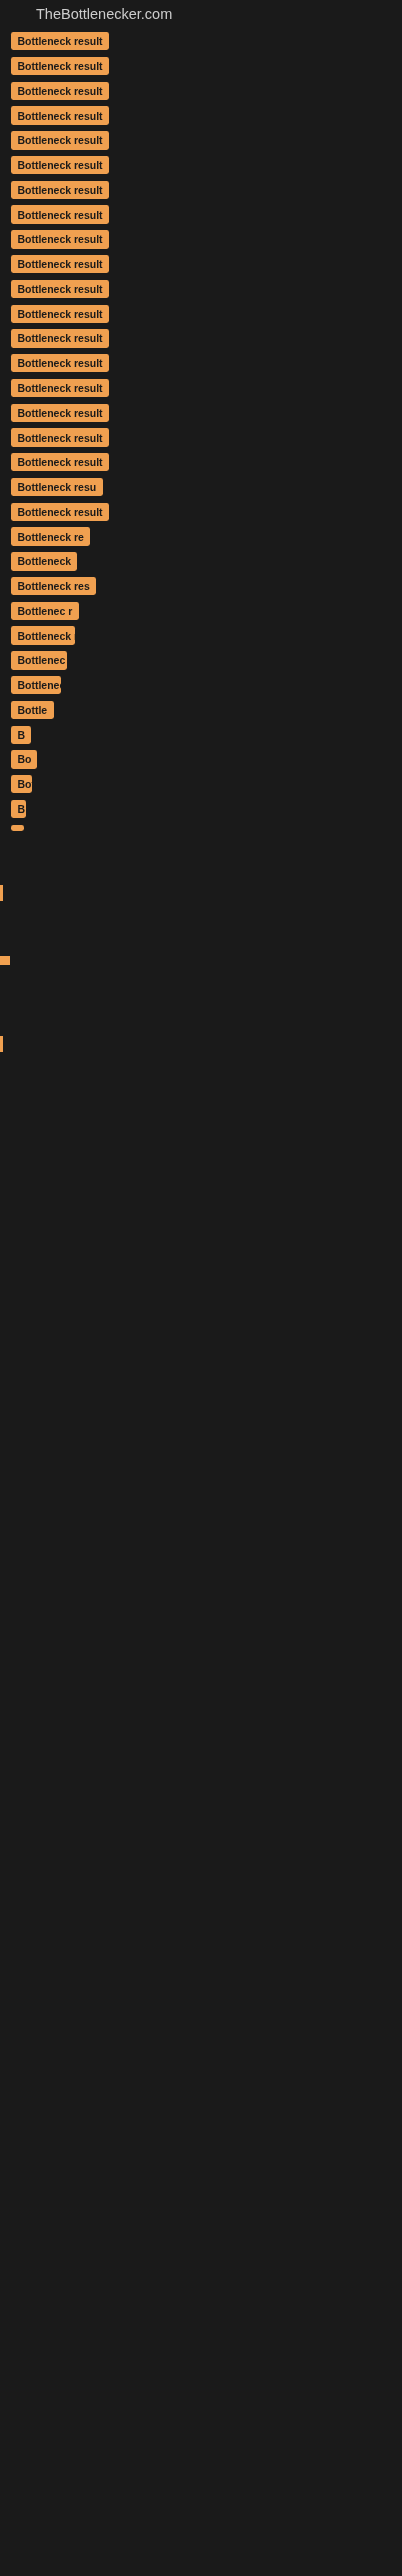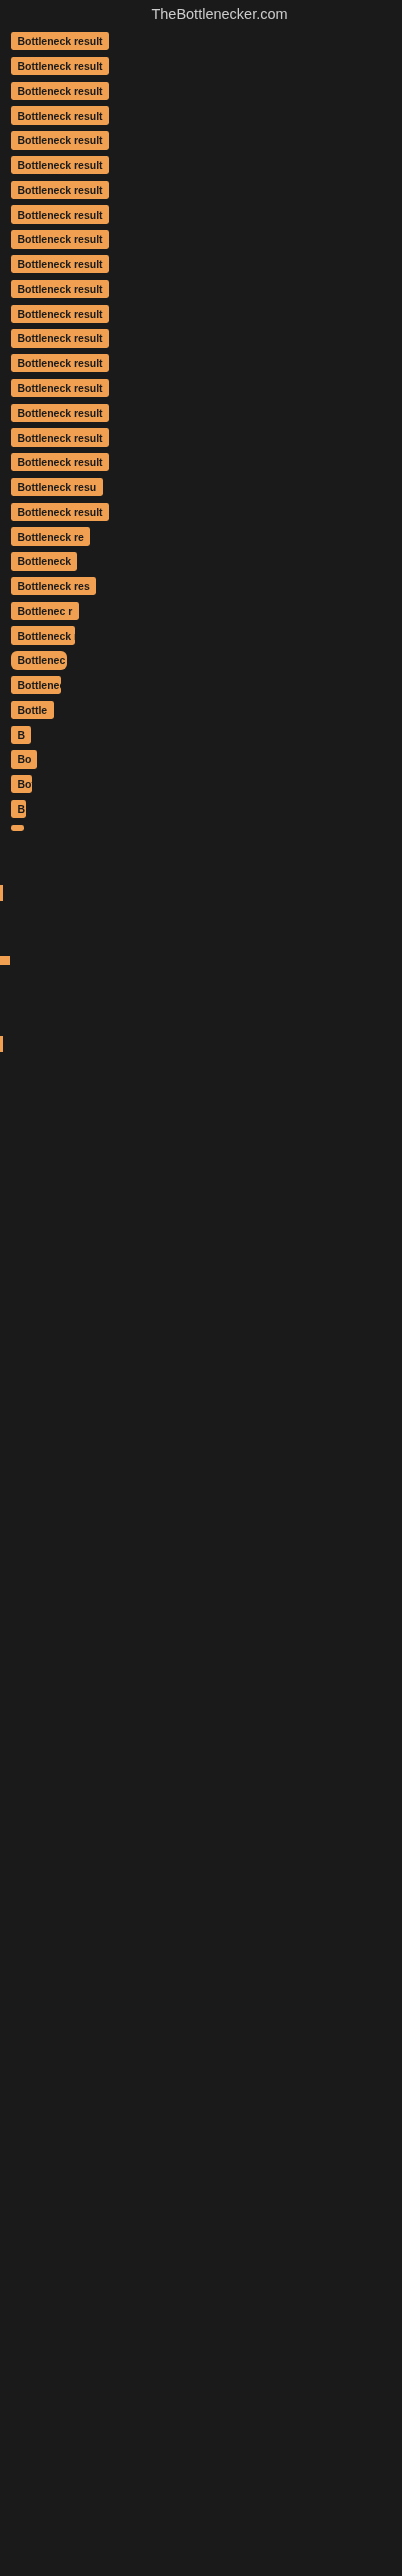--- a/index.html
+++ b/index.html
@@ -8,30 +8,28 @@
       box-sizing: border-box;
     }
     body {
       width: 403px;
       min-height: 2576px;
       background-color: #1a1a1a;
       font-family: Arial, sans-serif;
       position: relative;
     }
     .site-title {
-      text-align: center;
       color: #cccccc;
       font-size: 14.5px;
       padding: 6.4px 0 9.7px 0;
       font-weight: normal;
       margin-left: 36px;
     }
     .bottleneck-container {
-      padding: 0 5px;
-      margin-left: 6px;
+      padding: 0 11px;
     }
     .bottleneck-item {
       margin-bottom: 6.4px;
       display: flex;
       align-items: center;
     }
     .bottleneck-badge {
       background-color: #f0a050;
       color: #1a1a1a;
       font-size: 10.5px;
@@ -131,21 +129,21 @@
     <div class="bottleneck-item">
       <span class="bottleneck-badge" style="max-width: 85px;">Bottleneck res</span>
     </div>
     <div class="bottleneck-item">
       <span class="bottleneck-badge" style="max-width: 76px;">Bottlenec r</span>
     </div>
     <div class="bottleneck-item">
       <span class="bottleneck-badge" style="max-width: 64px;">Bottleneck resu</span>
     </div>
     <div class="bottleneck-item">
-      <span class="bottleneck-badge" style="max-width: 56px; border-radius: 6px;">Bottlenec</span>
+      <span class="bottleneck-badge" style="max-width: 56px;">Bottlenec</span>
     </div>
     <div class="bottleneck-item">
       <span class="bottleneck-badge" style="max-width: 50px;">Bottleneck re</span>
     </div>
     <div class="bottleneck-item">
       <span class="bottleneck-badge" style="max-width: 44px;">Bottle</span>
     </div>
     <div class="bottleneck-item">
       <span class="bottleneck-badge" style="max-width: 32px;">B</span>
     </div>

